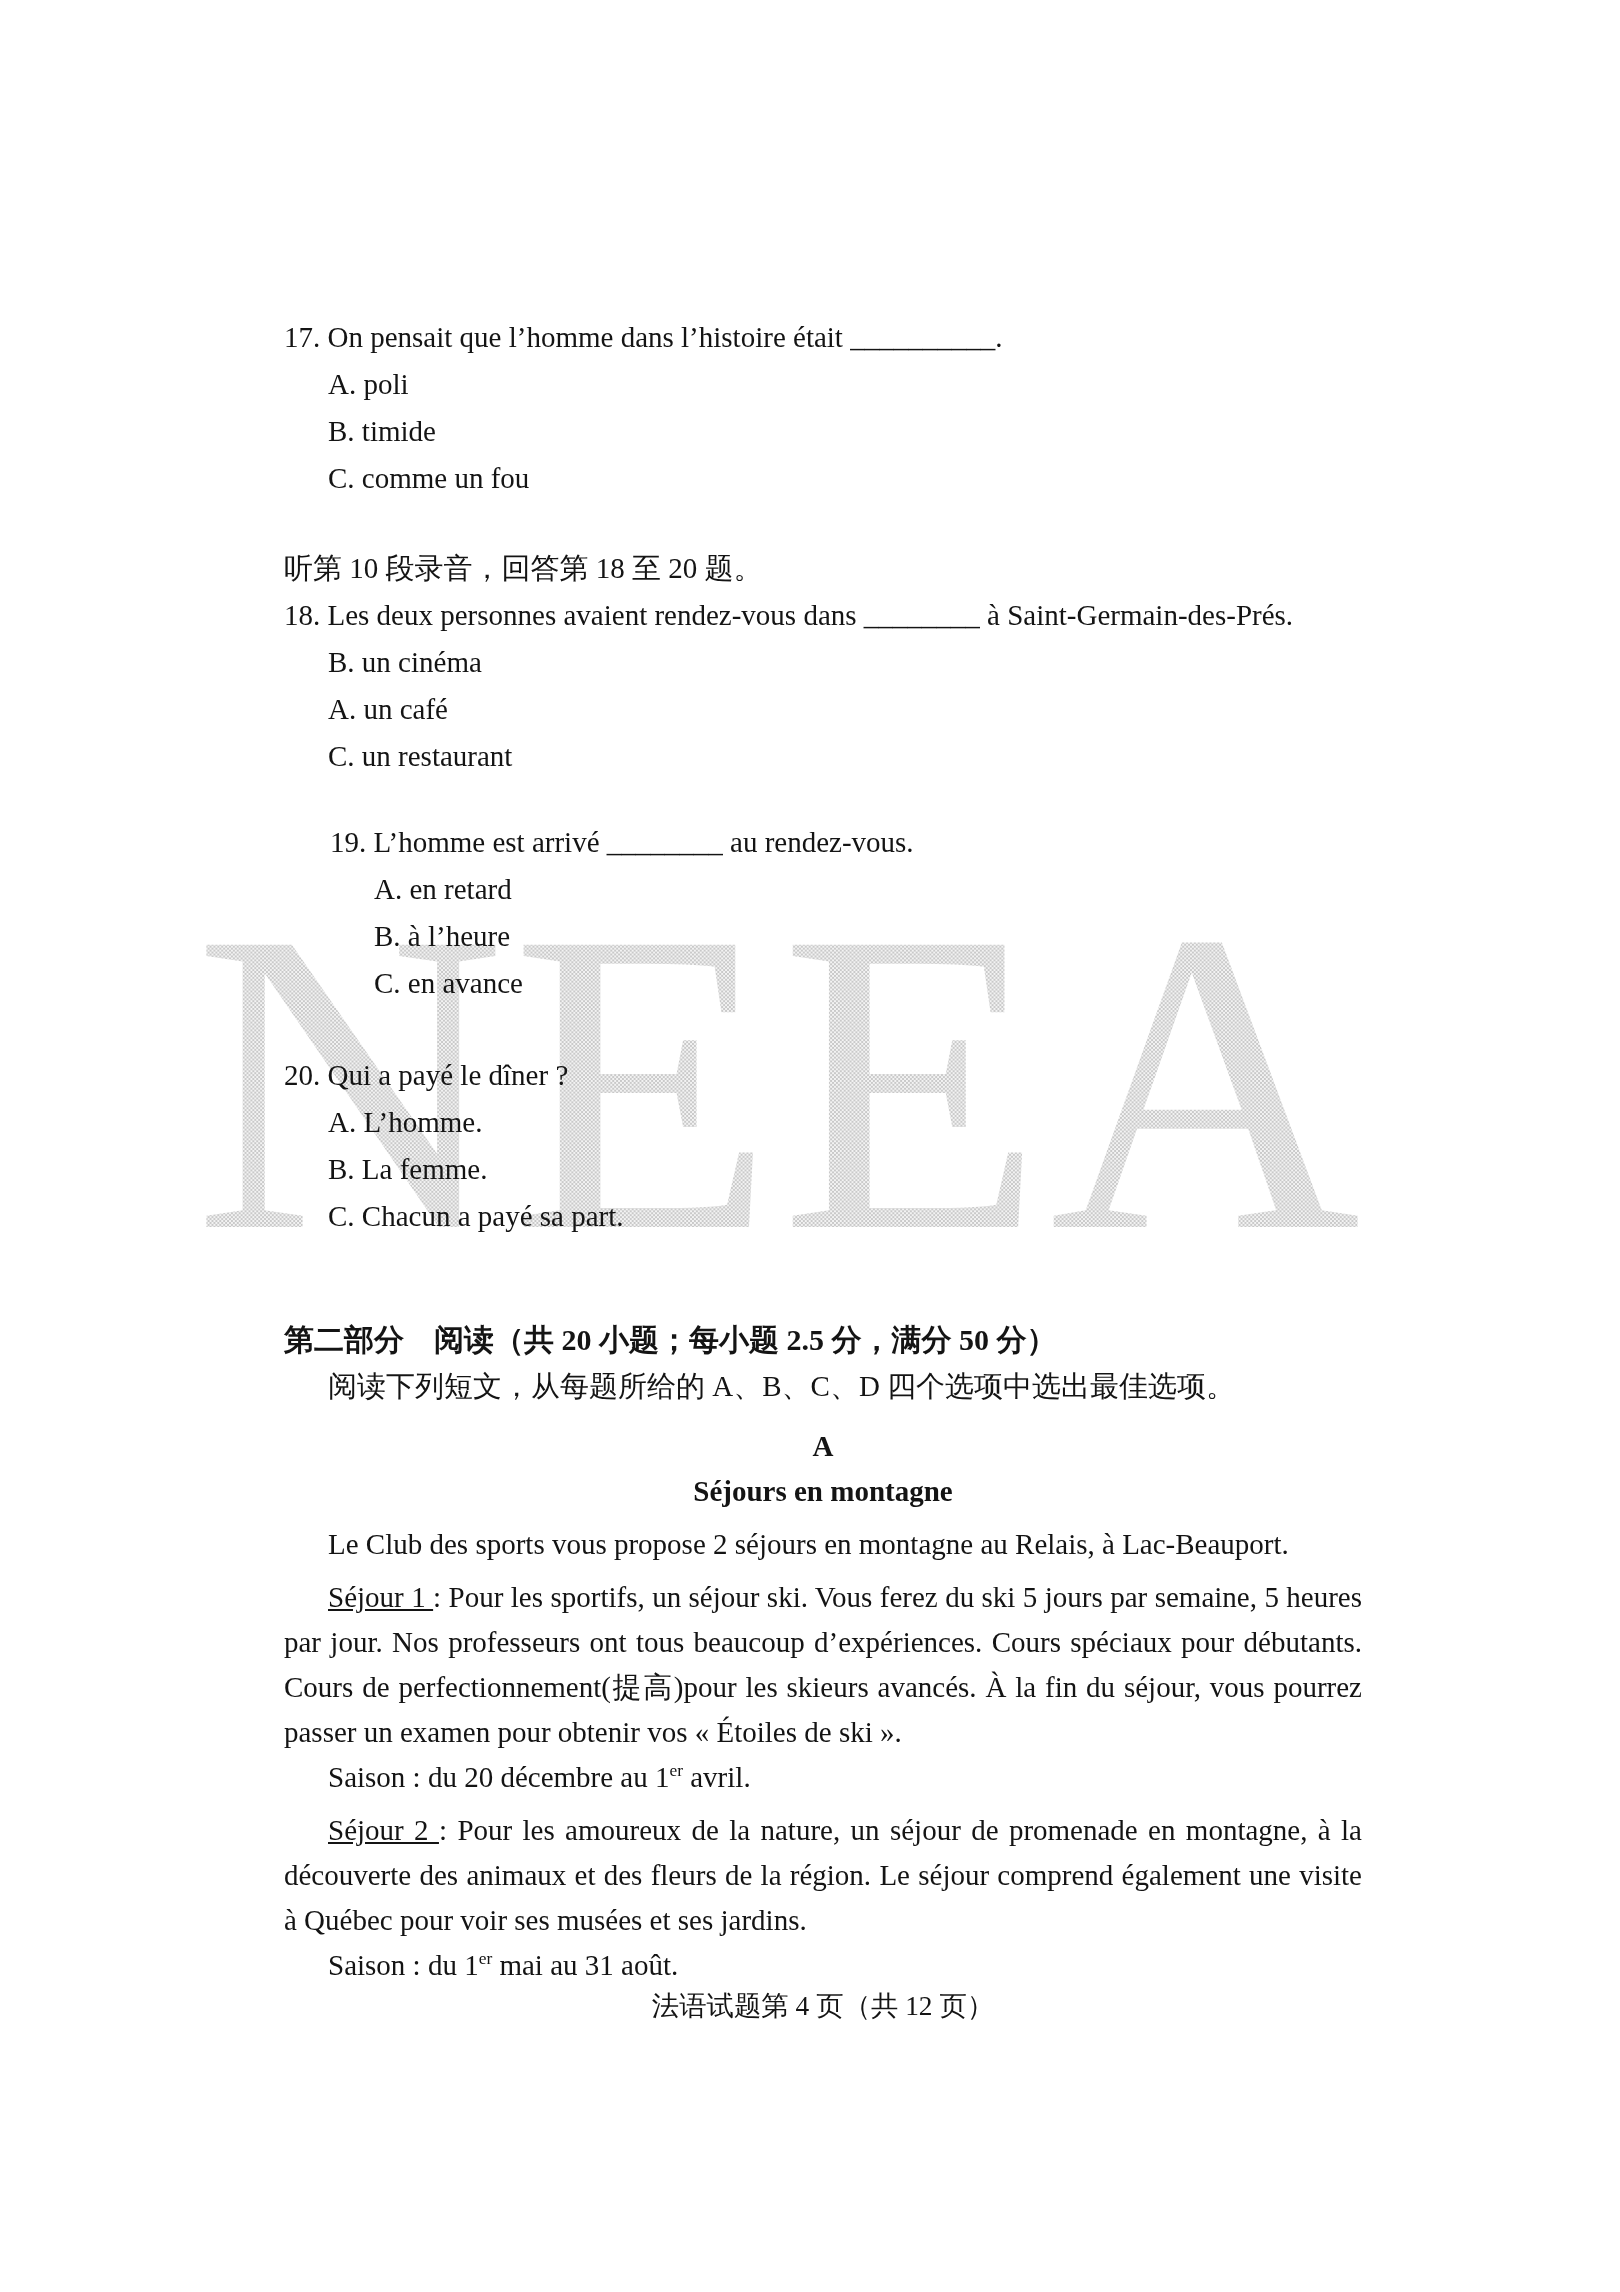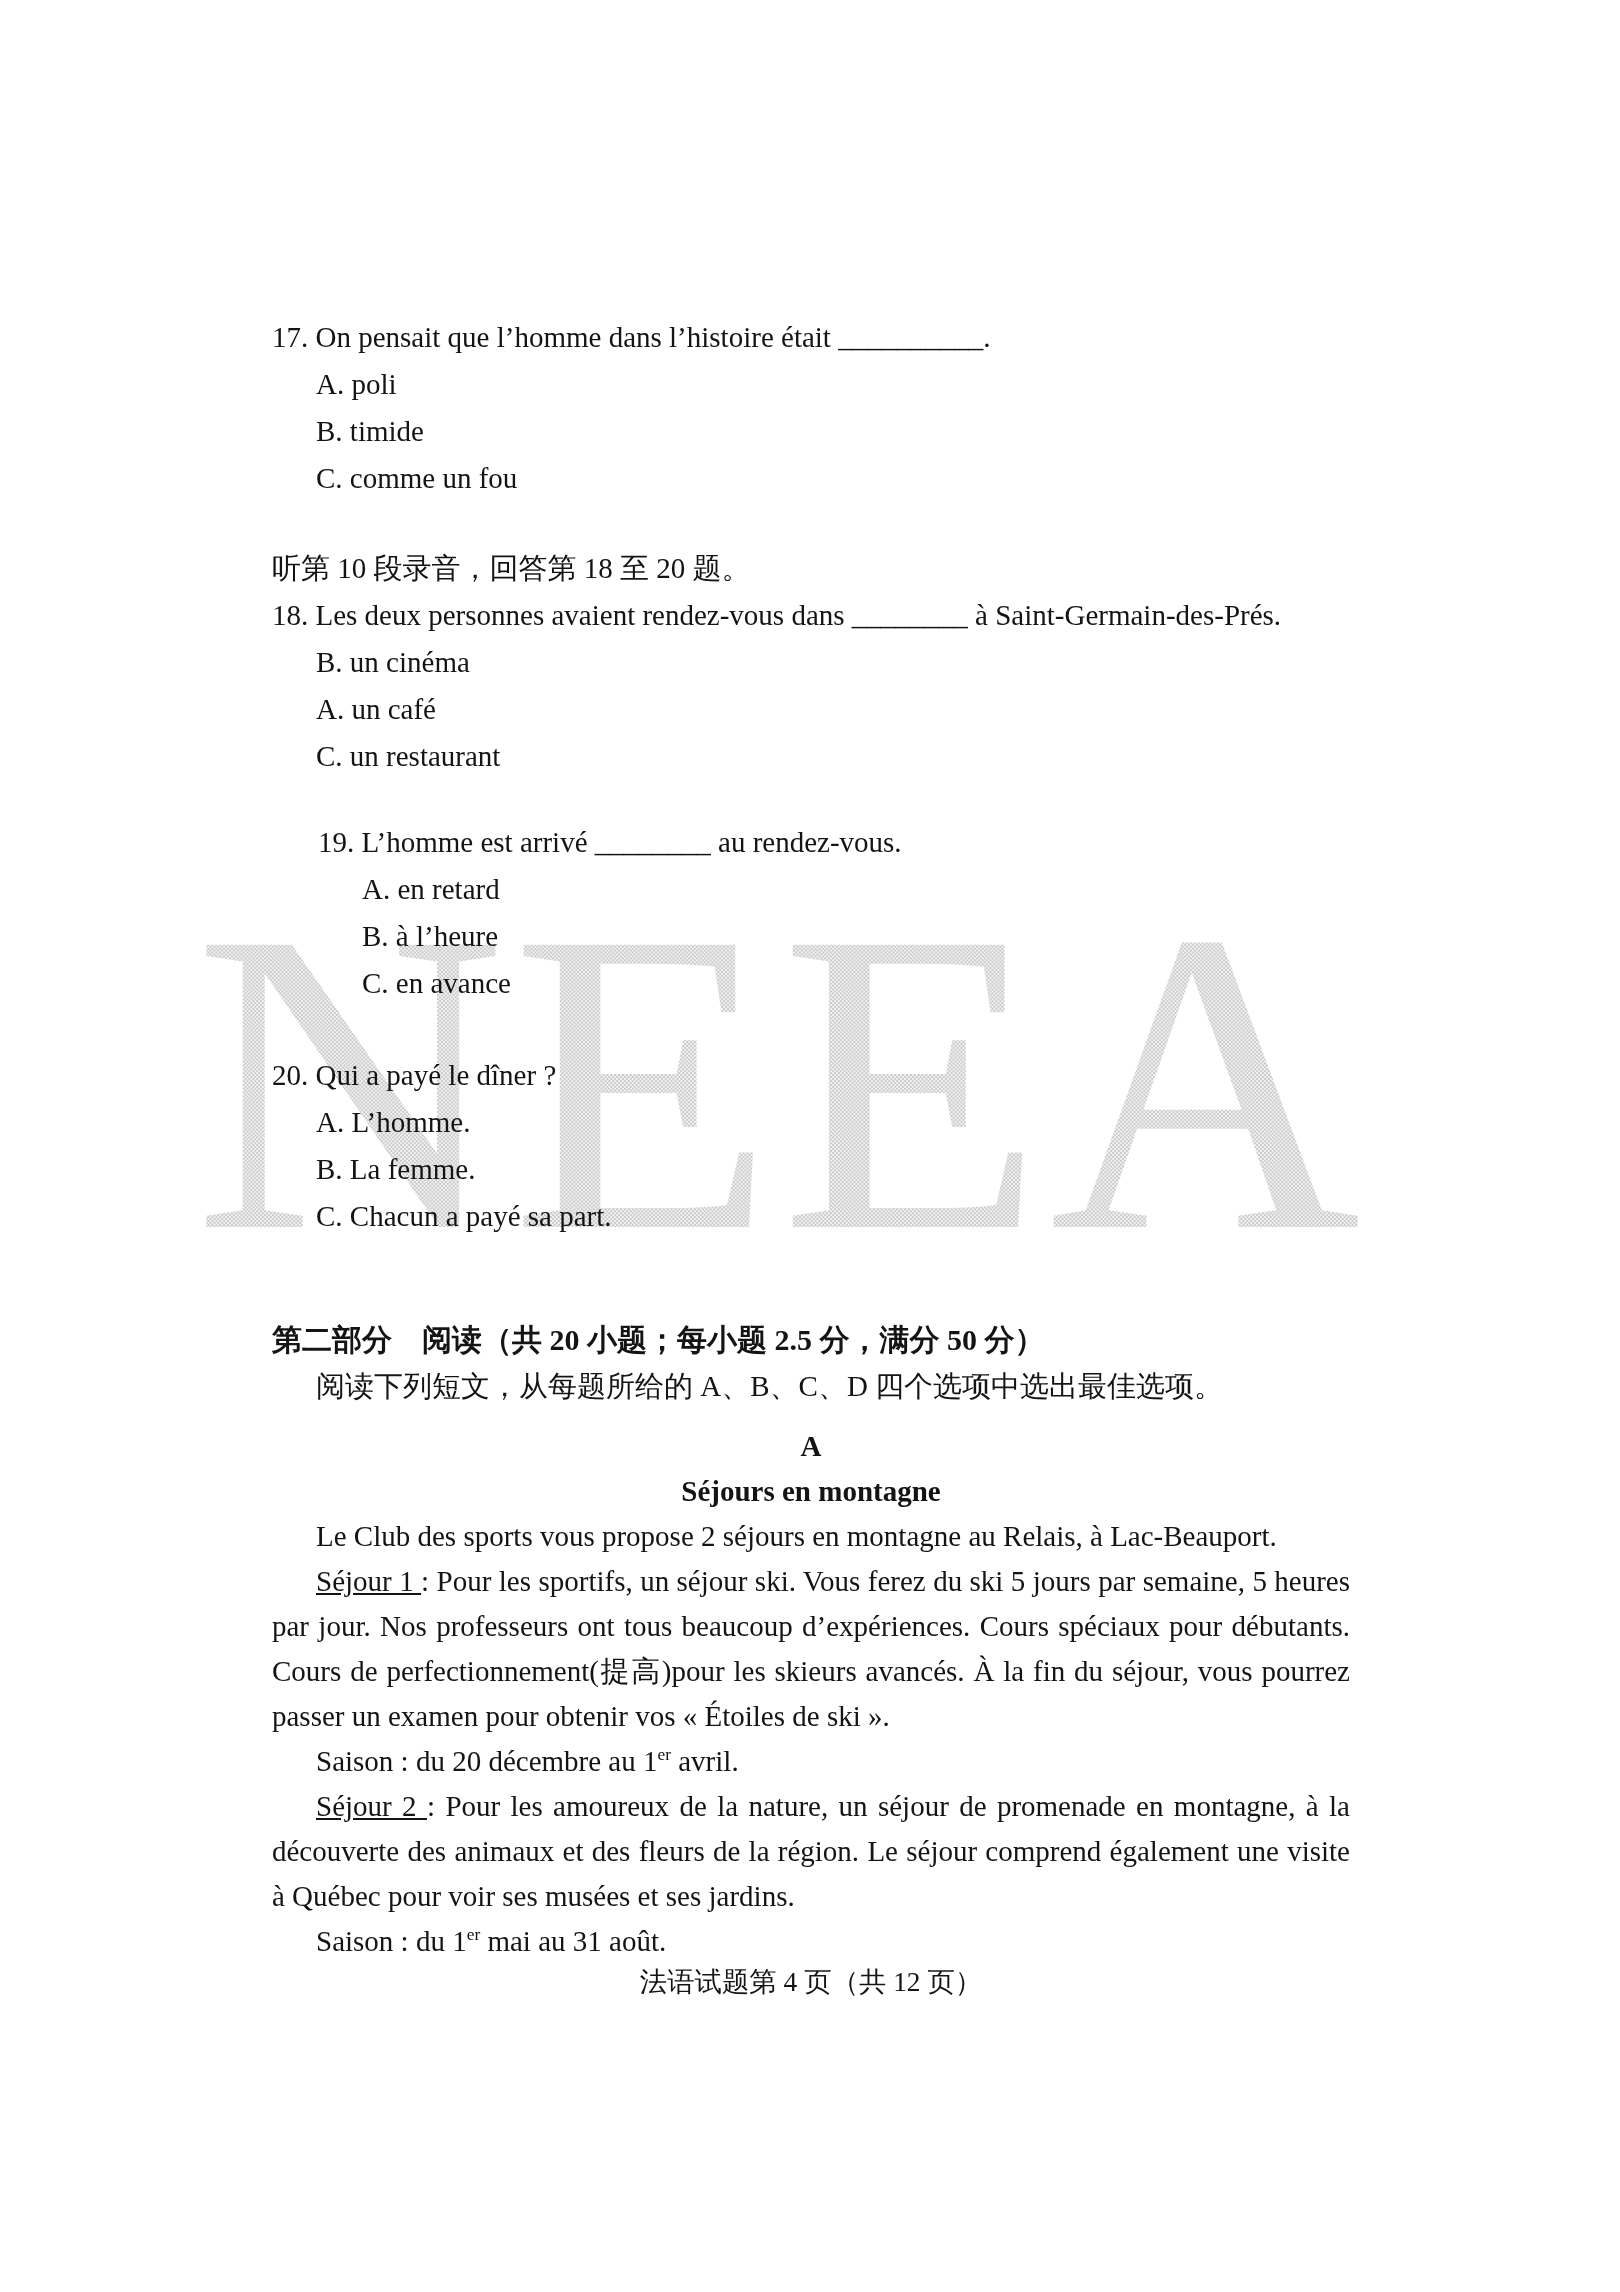--- a/index.html
+++ b/index.html
@@ -24,21 +24,21 @@
     background: repeating-conic-gradient(#c9c9c9 0% 25%, #f3f3f3 0% 50%);
     background-size: 3.9px 3.9px;
     -webkit-background-clip: text;
     background-clip: text;
     z-index: 0;
     user-select: none;
     white-space: nowrap;
   }
   .content {
     position: absolute;
-    left: 272px;
+    left: 284px;
     top: 314px;
     width: 1078px;
     font-size: 29px;
     z-index: 1;
   }
   p { margin: 0; }
   .line { line-height: 47px; white-space: nowrap; }
   .opts { margin-left: 44px; }
   .mt44 { margin-top: 43px; }
   .mt40 { margin-top: 39px; margin-left: 46px; }
@@ -46,21 +46,21 @@
   .reading-heading {
     margin-top: 76px;
     font-weight: bold;
     font-size: 30px;
     line-height: 47px;
     white-space: nowrap;
   }
   .reading-instr { margin-left: 44px; line-height: 47px; white-space: nowrap; }
   .passage-label { margin-top: 13.7px; text-align: center; font-weight: bold; line-height: 45px; }
   .passage-title { text-align: center; font-weight: bold; line-height: 45px; }
-  .para { line-height: 45px; text-align: justify; text-indent: 44px; }
+  .para { line-height: 45px; text-align: justify; text-indent: 44px; margin-top: 8px; }
   .saison { margin-left: 44px; line-height: 45px; white-space: nowrap; }
   .u { text-decoration: underline; }
   sup { font-size: 0.6em; vertical-align: super; line-height: 0; text-align: center; }
   .footer { margin-top: -3.9px; text-align: center; font-size: 27.4px; line-height: 45px; }
 </style>
 </head>
 <body>
 
 <div class="page">
 

